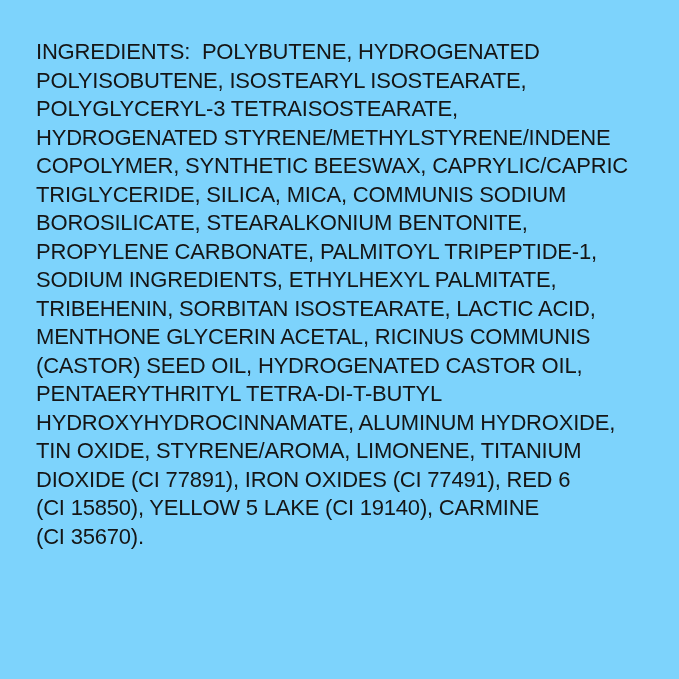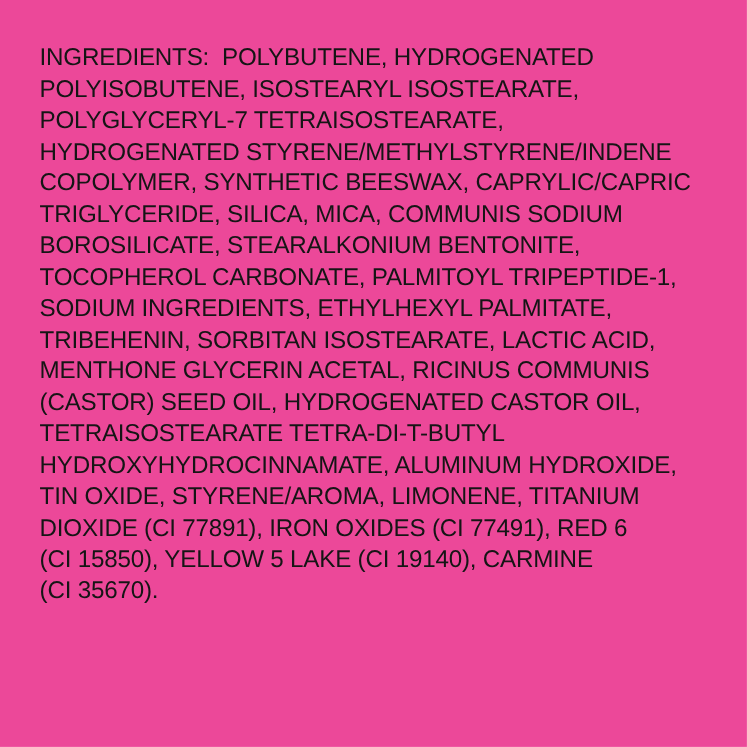--- a/index.html
+++ b/index.html
@@ -11,21 +11,21 @@
     width: 679px;
     height: 679px;
     overflow: hidden;
     font-family: "Liberation Sans", sans-serif;
   }
   .label-page {
     box-sizing: border-box;
     width: 679px;
     height: 679px;
     padding: 38px 28px 0 36px;
-    background: #ec4899;
+    background: #7dd3fc;
   }
   .ingredients-block {
     width: 100%;
   }
   .ingredient-line {
     font-family: "Liberation Sans", sans-serif;
     font-size: 22px;
     line-height: 28.5px;
     font-weight: 400;
     color: #151515;
@@ -33,30 +33,30 @@
     white-space: pre;   
   }
 </style>
 </head>
 <body>
 
 <div class="label-page">
   <div class="ingredients-block">
     <div class="ingredient-line">INGREDIENTS:  POLYBUTENE, HYDROGENATED</div>
     <div class="ingredient-line">POLYISOBUTENE, ISOSTEARYL ISOSTEARATE,</div>
-    <div class="ingredient-line">POLYGLYCERYL-7 TETRAISOSTEARATE,</div>
+    <div class="ingredient-line">POLYGLYCERYL-3 TETRAISOSTEARATE,</div>
     <div class="ingredient-line">HYDROGENATED STYRENE/METHYLSTYRENE/INDENE</div>
     <div class="ingredient-line">COPOLYMER, SYNTHETIC BEESWAX, CAPRYLIC/CAPRIC</div>
     <div class="ingredient-line">TRIGLYCERIDE, SILICA, MICA, COMMUNIS SODIUM</div>
     <div class="ingredient-line">BOROSILICATE, STEARALKONIUM BENTONITE,</div>
-    <div class="ingredient-line">TOCOPHEROL CARBONATE, PALMITOYL TRIPEPTIDE-1,</div>
+    <div class="ingredient-line">PROPYLENE CARBONATE, PALMITOYL TRIPEPTIDE-1,</div>
     <div class="ingredient-line">SODIUM INGREDIENTS, ETHYLHEXYL PALMITATE,</div>
     <div class="ingredient-line">TRIBEHENIN, SORBITAN ISOSTEARATE, LACTIC ACID,</div>
     <div class="ingredient-line">MENTHONE GLYCERIN ACETAL, RICINUS COMMUNIS</div>
     <div class="ingredient-line">(CASTOR) SEED OIL, HYDROGENATED CASTOR OIL,</div>
-    <div class="ingredient-line">TETRAISOSTEARATE TETRA-DI-T-BUTYL</div>
+    <div class="ingredient-line">PENTAERYTHRITYL TETRA-DI-T-BUTYL</div>
     <div class="ingredient-line">HYDROXYHYDROCINNAMATE, ALUMINUM HYDROXIDE,</div>
     <div class="ingredient-line">TIN OXIDE, STYRENE/AROMA, LIMONENE, TITANIUM</div>
     <div class="ingredient-line">DIOXIDE (CI 77891), IRON OXIDES (CI 77491), RED 6</div>
     <div class="ingredient-line">(CI 15850), YELLOW 5 LAKE (CI 19140), CARMINE</div>
     <div class="ingredient-line">(CI 35670).</div>
   </div>
 </div>
 
 </body></html>

